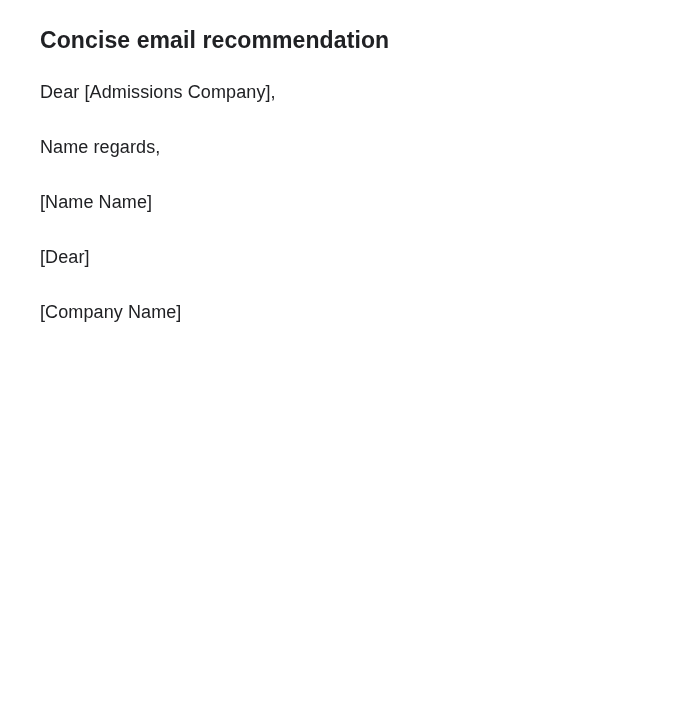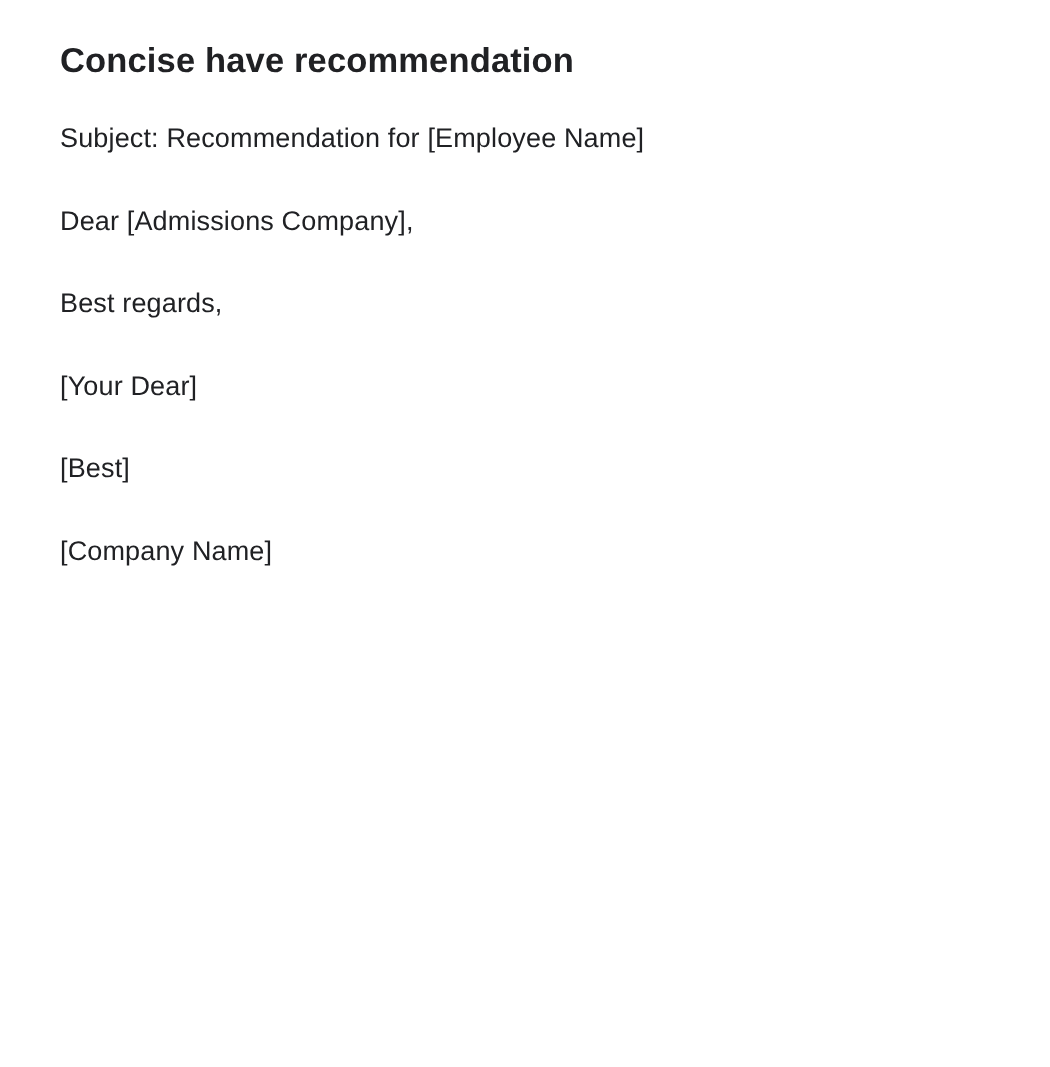--- a/index.html
+++ b/index.html
@@ -35,20 +35,19 @@
       max-width: 620px;
     }
     .doc p:last-child {
       margin-bottom: 12px;
     }
   </style>
 </head>
 <body>
 
 <div class="doc">
-  <h1>Concise have recommendation</h1>
-  <p>Subject: Recommendation for [Employee Name]</p>
+  <h1>Concise email recommendation</h1>
   <p>Dear [Admissions Company],</p>
-  <p>Best regards,</p>
-  <p>[Your Dear]</p>
-  <p>[Best]</p>
+  <p>Name regards,</p>
+  <p>[Name Name]</p>
+  <p>[Dear]</p>
   <p>[Company Name]</p>
 </div>
 
 </body></html>

